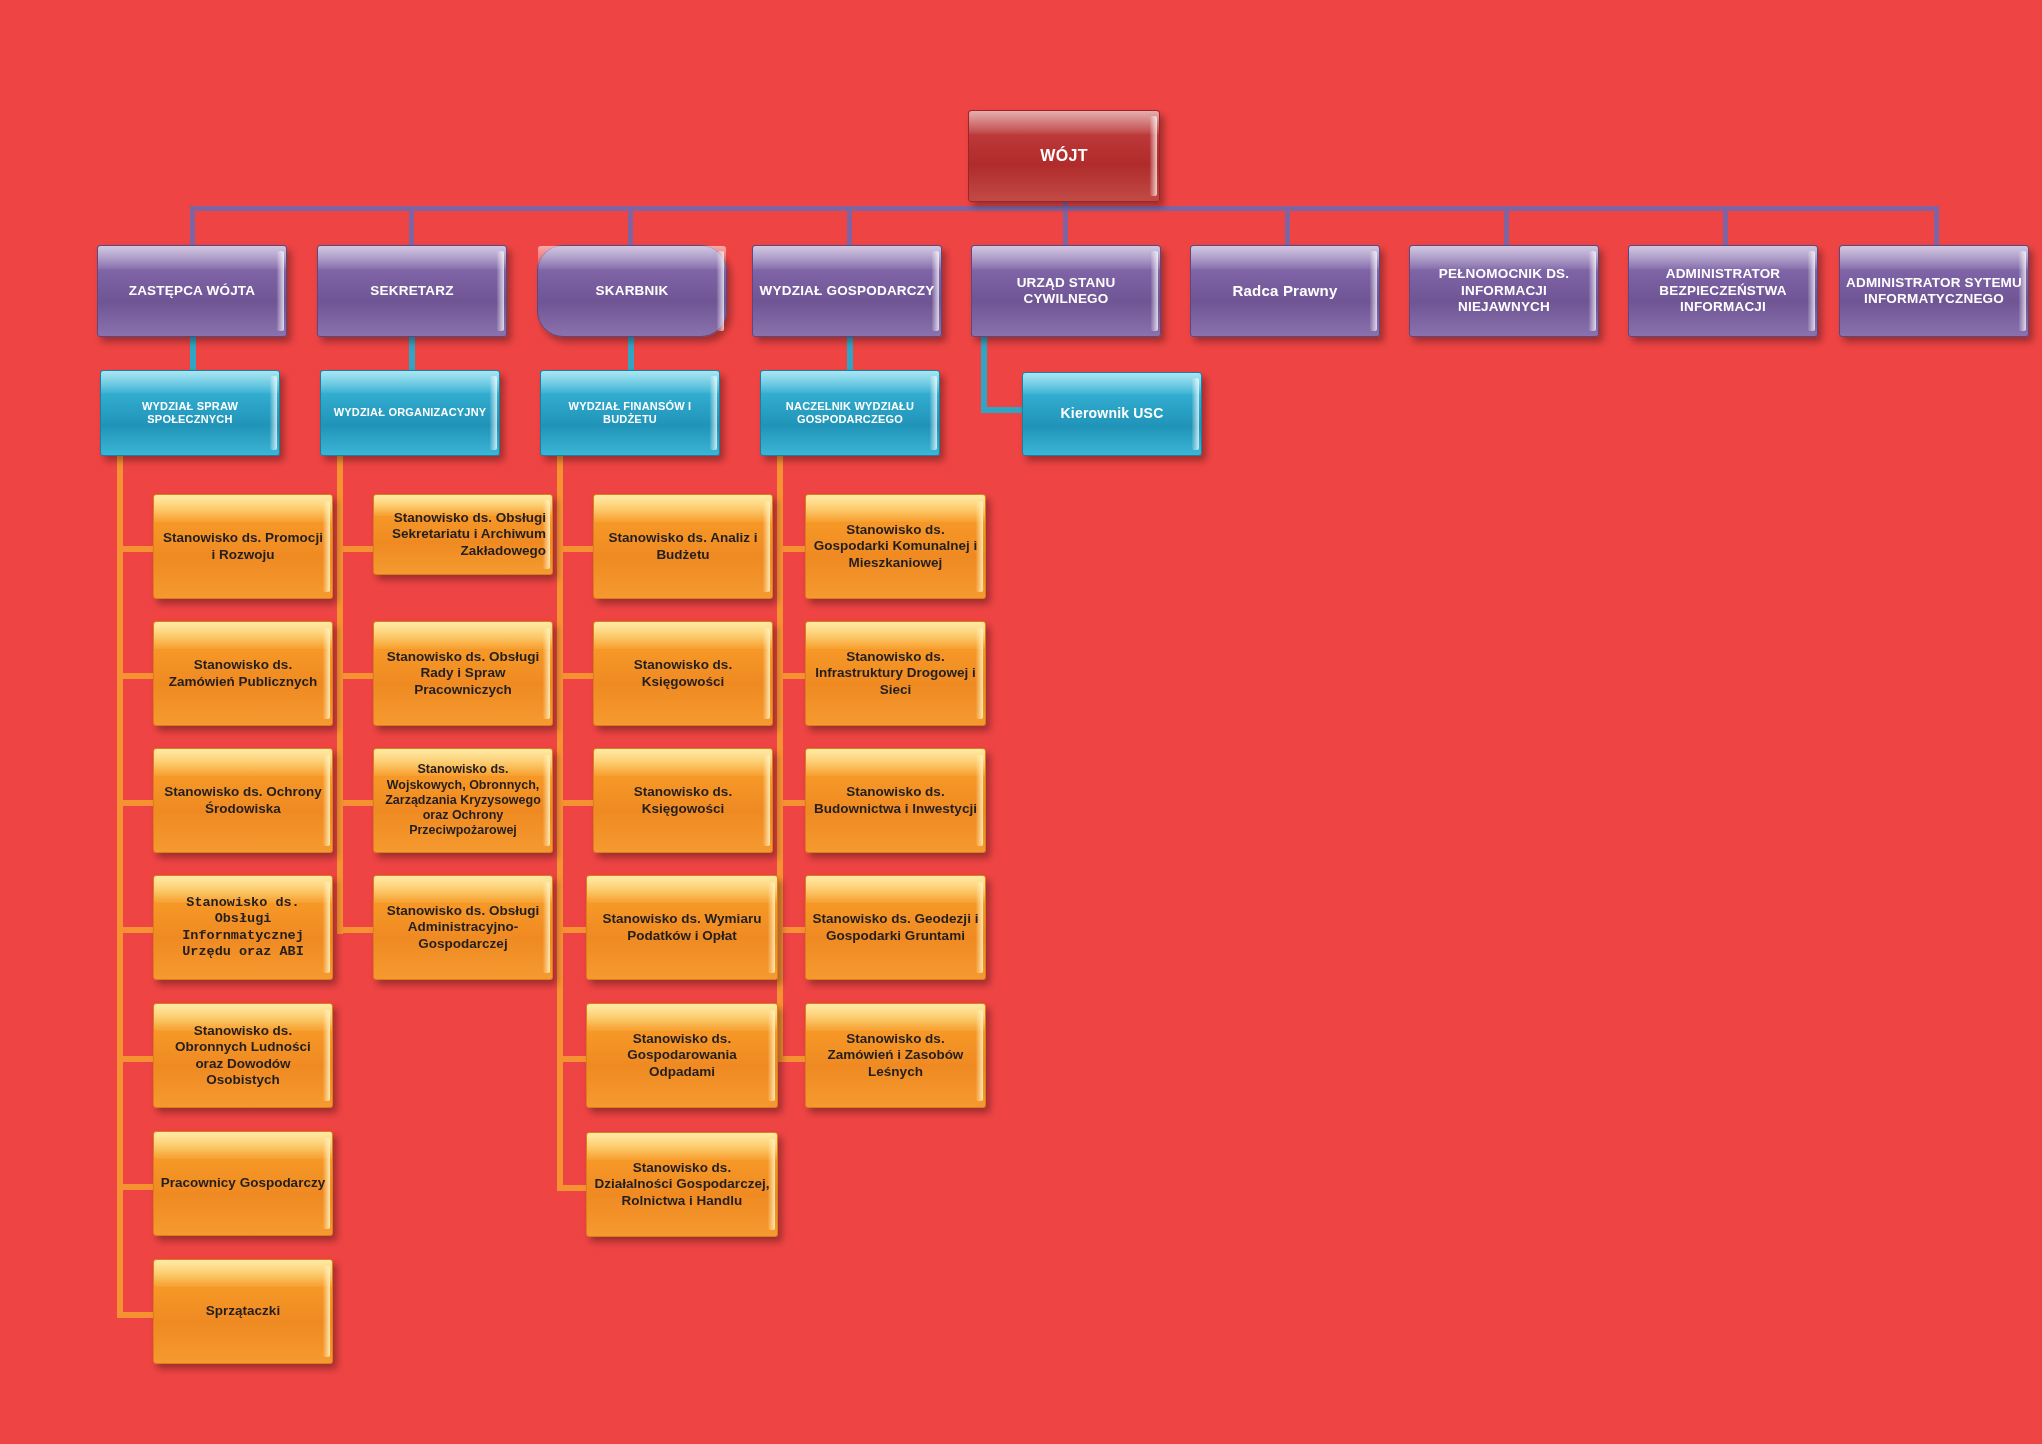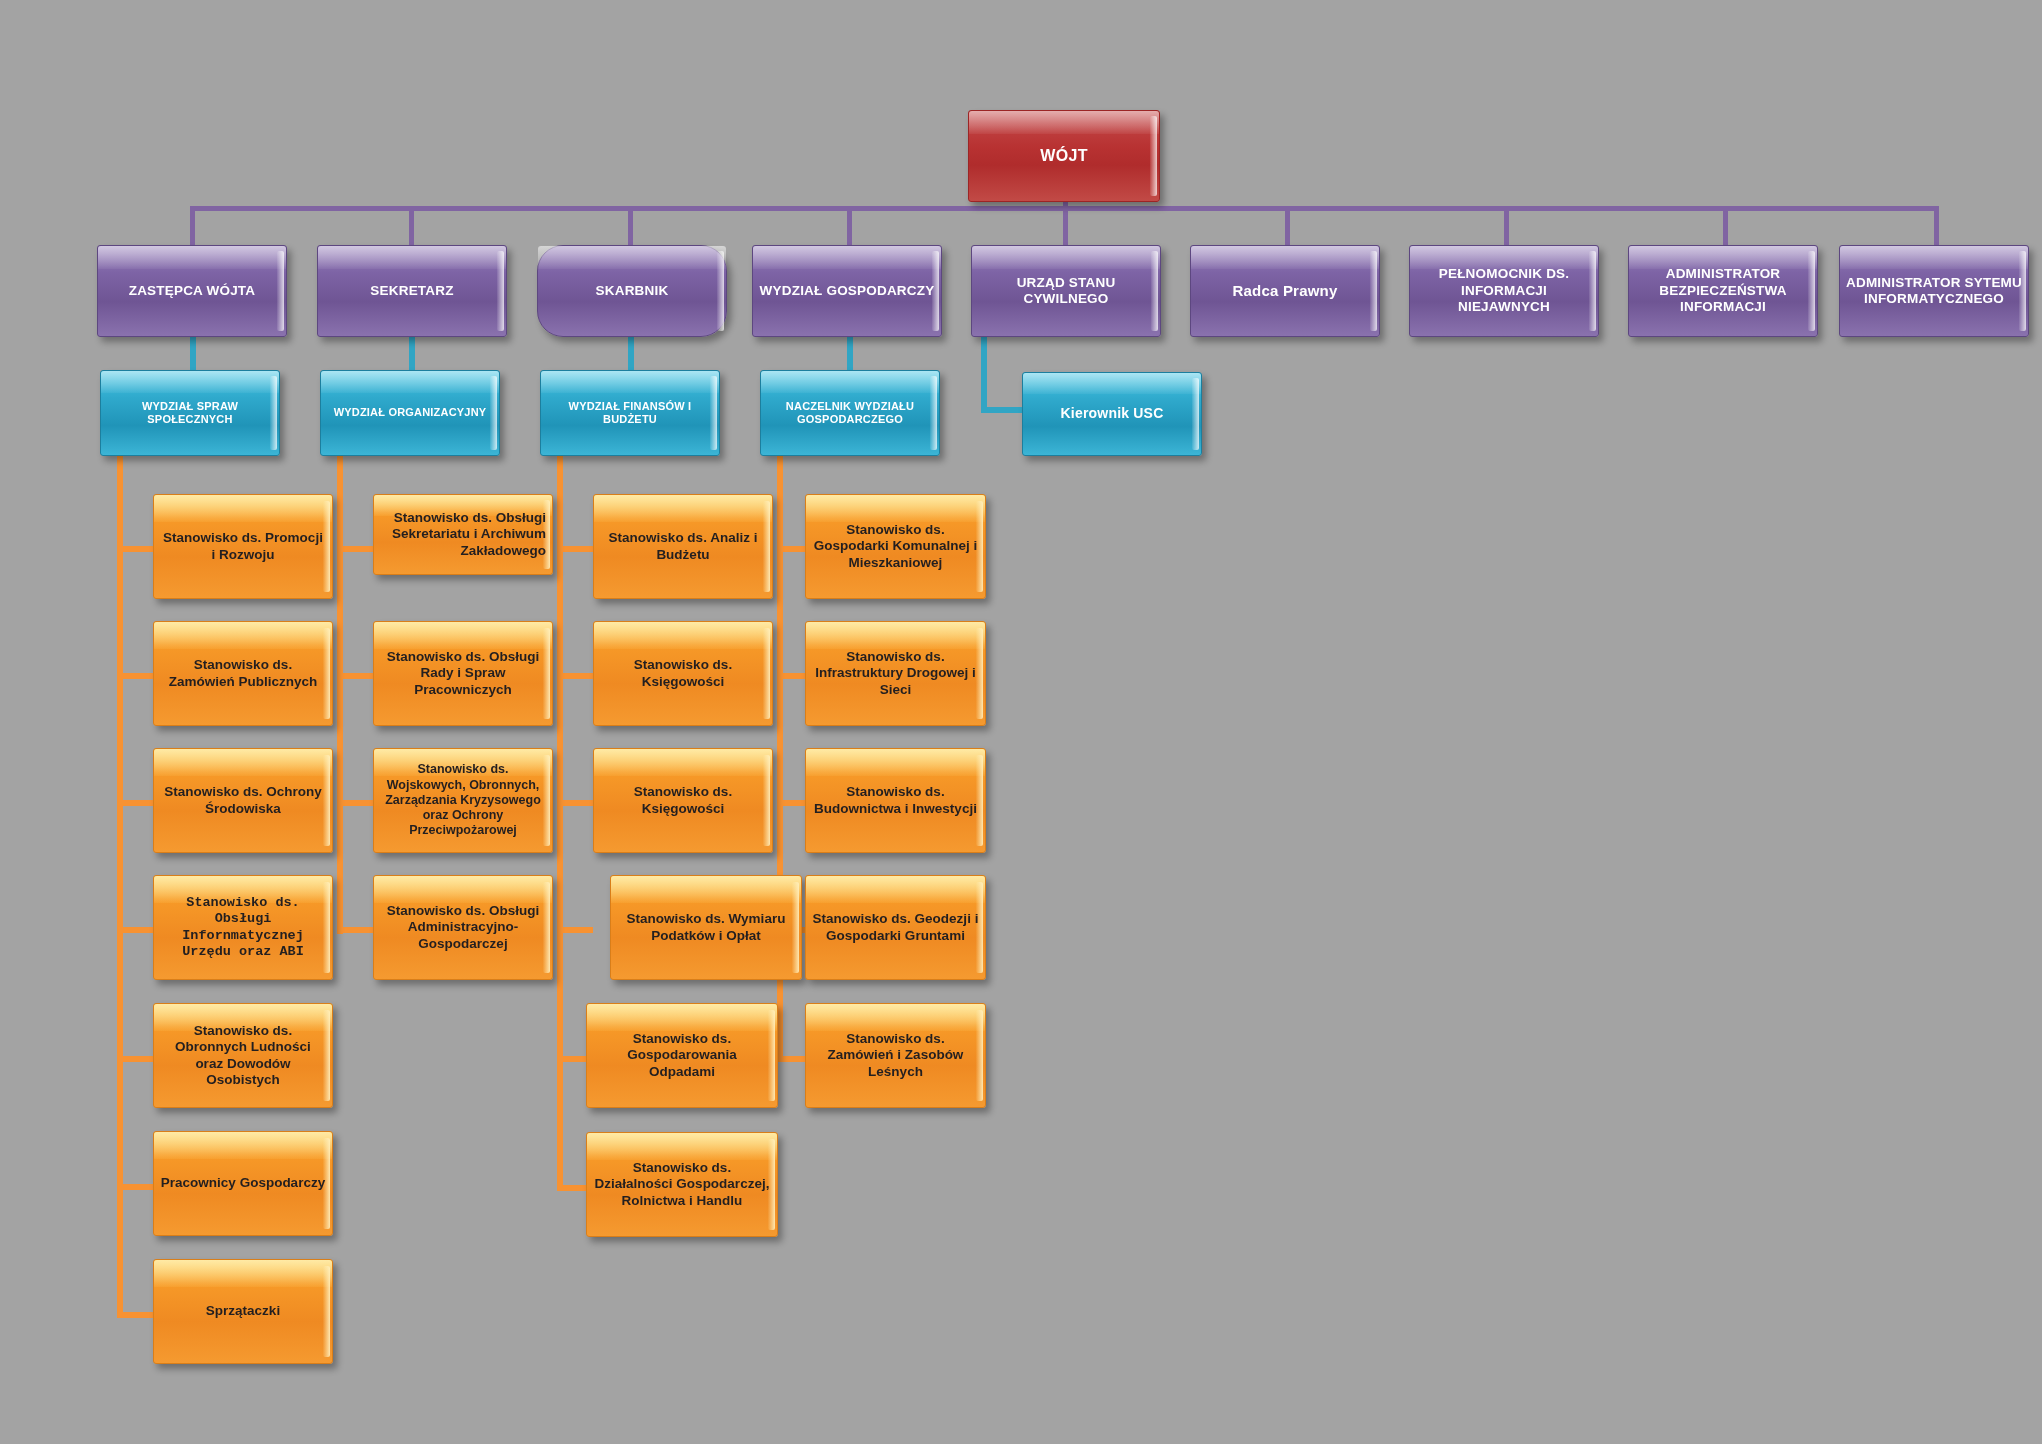--- a/index.html
+++ b/index.html
@@ -7,21 +7,21 @@
     padding: 0;
     background: #ffffff;
   }
   body {
     font-family: "Liberation Sans", sans-serif;
   }
   #chart-canvas {
     position: relative;
     width: 2042px;
     height: 1444px;
-    background: #a3a3a3;
+    background: #ef4444;
     overflow: hidden;
   }
 
   
   .conn {
     position: absolute;
     z-index: 1;
   }
   .conn-purple { background: #8064a2; }
   .conn-cyan   { background: #31a5c4; }
@@ -262,21 +262,21 @@
 
   <div class="node orange" style="left:593px; top:494px; width:180px; height:105px;">
     <span class="label">Stanowisko ds. Analiz i Budżetu</span>
   </div>
   <div class="node orange" style="left:593px; top:621px; width:180px; height:105px;">
     <span class="label">Stanowisko ds. Księgowości</span>
   </div>
   <div class="node orange" style="left:593px; top:748px; width:180px; height:105px;">
     <span class="label">Stanowisko ds. Księgowości</span>
   </div>
-  <div class="node orange" style="left:586px; top:875px; width:192px; height:105px;margin-left:24px;">
+  <div class="node orange" style="left:586px; top:875px; width:192px; height:105px;">
     <span class="label">Stanowisko ds. Wymiaru Podatków i Opłat</span>
   </div>
   <div class="node orange" style="left:586px; top:1003px; width:192px; height:105px;">
     <span class="label">Stanowisko ds. Gospodarowania Odpadami</span>
   </div>
   <div class="node orange" style="left:586px; top:1132px; width:192px; height:105px;">
     <span class="label">Stanowisko ds. Działalności Gospodarczej, Rolnictwa i Handlu</span>
   </div>
 
   <div class="node orange" style="left:805px; top:494px; width:181px; height:105px;">

